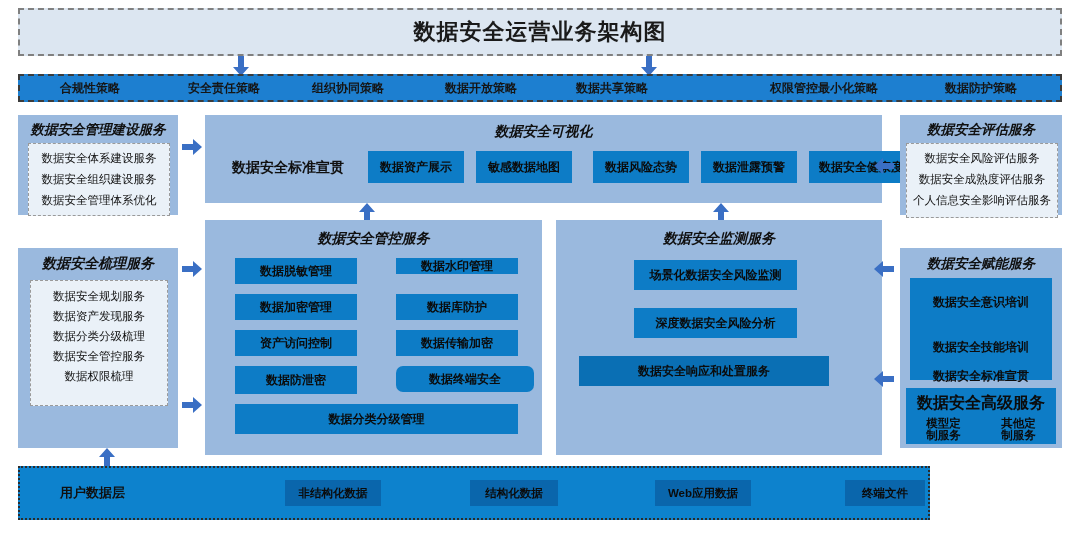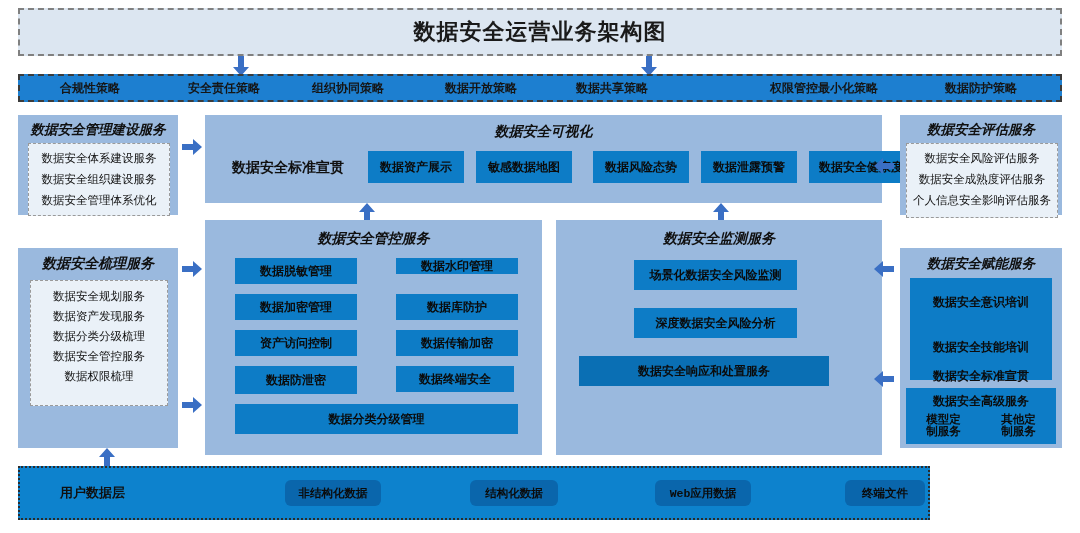--- a/index.html
+++ b/index.html
@@ -91,36 +91,35 @@
   .bottom-label{
     position:absolute;left:40px;top:50%;transform:translateY(-50%);
     font-size:13px;font-weight:700;color:#101010;
     font-family:"Liberation Serif","DejaVu Serif",serif;
   }
   .bottom-chip{
     position:absolute;top:50%;transform:translateY(-50%);
     height:26px;background:#0a66ac;color:#0b0b0b;
     display:flex;align-items:center;justify-content:center;
     font-size:11.5px;font-weight:700;white-space:nowrap;
-    font-family:Liberation Mono, monospace;
-    border-radius:6px;
+    font-family:Liberation Sans, sans-serif;
   }
 
   .enable-box{
     position:absolute;background:#0d7cc6;
   }
   .enable-line{
     text-align:center;font-size:12px;color:#0b0b0b;font-weight:700;
     white-space:nowrap;font-family:"Liberation Serif","DejaVu Serif",serif;
   }
   .adv-box{
     position:absolute;background:#0d7cc6;
   }
   .adv-title{
-    text-align:center;font-size:12px;font-weight:700;color:#0b0b0b;
+    text-align:center;font-size:16px;font-weight:700;color:#0b0b0b;
     font-family:"Liberation Serif","DejaVu Serif",serif;
   }
   .adv-cols{
     display:flex;justify-content:space-around;
     font-size:11.5px;font-weight:700;color:#0b0b0b;text-align:right;
     line-height:1.05;
     font-family:Liberation Sans, sans-serif;
   }
 </style>
 </head>
@@ -215,21 +214,21 @@
     <div class="panel-title" style="top:10px;font-size:14px;">数据安全管控服务</div>
 
     <div class="chip abs" style="left:22px;top:38px;width:122px;height:26px;">数据脱敏管理</div>
     <div class="chip abs" style="left:22px;top:74px;width:122px;height:26px;">数据加密管理</div>
     <div class="chip abs" style="left:22px;top:110px;width:122px;height:26px;">资产访问控制</div>
     <div class="chip abs" style="left:22px;top:146px;width:122px;height:28px;">数据防泄密</div>
 
     <div class="chip abs" style="left:183px;top:38px;width:122px;height:16px;">数据水印管理</div>
     <div class="chip abs" style="left:183px;top:74px;width:122px;height:26px;">数据库防护</div>
     <div class="chip abs" style="left:183px;top:110px;width:122px;height:26px;">数据传输加密</div>
-    <div class="chip abs" style="left:183px;top:146px;width:118px;height:26px;">数据终端安全</div>
+    <div class="chip abs" style="left:183px;top:146px;width:138px;height:26px;border-radius:7px;">数据终端安全</div>
 
     <div class="chip abs" style="left:22px;top:184px;width:283px;height:30px;">数据分类分级管理</div>
   </div>
 
   <div class="abs panel" style="left:556px;top:220px;width:326px;height:235px;">
     <div class="panel-title" style="top:10px;font-size:14px;">数据安全监测服务</div>
 
     <div class="chip abs" style="left:70px;top:40px;width:163px;height:30px;">场景化数据安全风险监测</div>
     <div class="chip abs" style="left:70px;top:88px;width:163px;height:30px;">深度数据安全风险分析</div>
     <div class="chip abs dk" style="left:15px;top:136px;width:250px;height:30px;">数据安全响应和处置服务</div>

